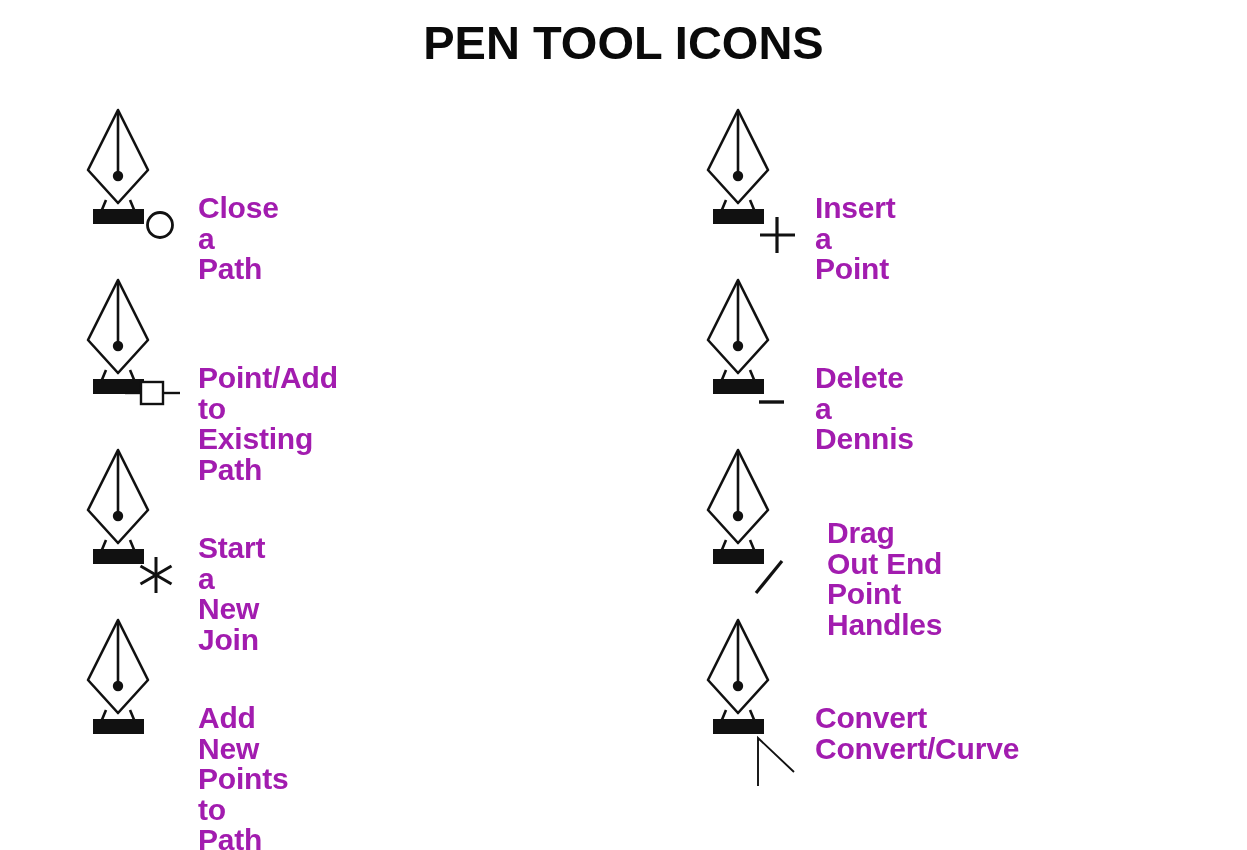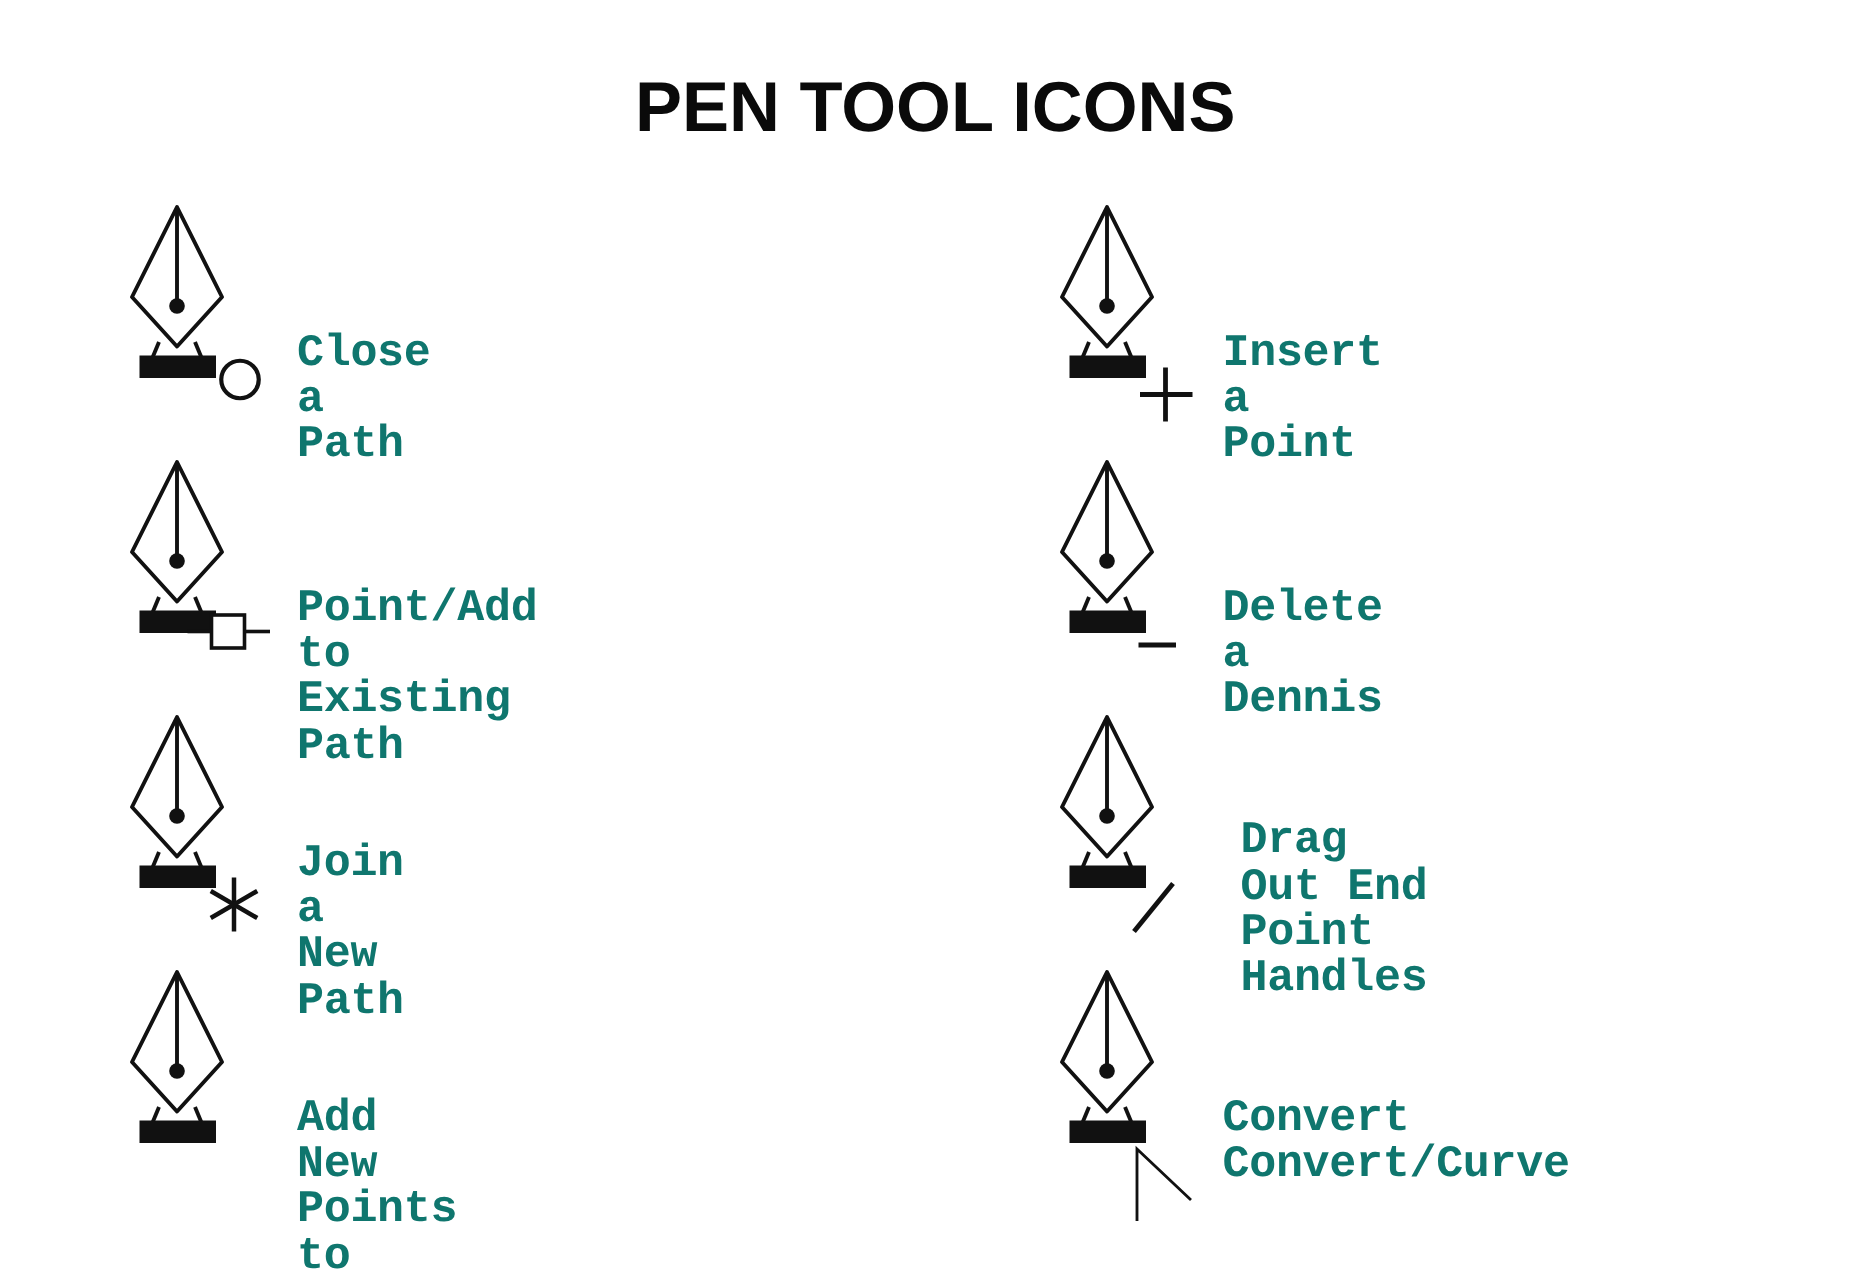--- a/index.html
+++ b/index.html
@@ -4,21 +4,21 @@
 <style>
   html,body{margin:0;padding:0;}
   body{
     width:1247px;height:850px;
     background:#ffffff;
     font-family:"DejaVu Sans","Liberation Sans",sans-serif;
     color:#111111;
     overflow:hidden;
     position:relative;
   }
-  .poster{position:relative;width:1247px;height:644px;margin-top:28px;}
+  .poster{position:relative;width:1247px;height:644px;}
 
   
   .header{position:absolute;left:0;top:18px;width:1247px;text-align:center;}
   .title{
     font-family:"Liberation Sans","DejaVu Sans",sans-serif;
     font-weight:bold;
     font-size:47px;
     letter-spacing:0px;
     line-height:1.05;
     color:#0a0a0a;
@@ -36,26 +36,26 @@
   
   .items{position:absolute;left:0;top:0;width:1247px;height:850px;}
   .item{position:absolute;}
 
   .icon-wrap{position:absolute;left:0;top:0;width:130px;height:165px;}
   .pen-svg{position:absolute;left:0;top:0;}
   .badge-svg{position:absolute;}
 
   .label{
     position:absolute;
-    font-family:Liberation Mono, monospace;
+    font-family:Liberation Sans, sans-serif;
     font-weight:bold;
     font-size:30px;
     line-height:1.02;
     letter-spacing:-0.2px;
-    color:#0f766e;
+    color:#a21caf;
     white-space:pre-line;
   }
 
   
   .col-left{left:78px;}
   .col-right{left:698px;}
 
   .lbl-left{left:198px;}
   .lbl-right{left:815px;}
 </style>
@@ -117,21 +117,21 @@
           <rect x="15" y="101" width="51" height="15" fill="#111111"></rect>
         </svg>
         <svg class="badge-svg" style="left:56px;top:102px;" width="48" height="50" viewBox="0 0 48 50">
           <g stroke="#111111" stroke-width="3" stroke-linecap="butt">
             <line x1="22" y1="7" x2="22" y2="43"></line>
             <line x1="6.5" y1="16" x2="37.5" y2="34"></line>
             <line x1="6.5" y1="34" x2="37.5" y2="16"></line>
           </g>
         </svg>
       </div>
-      <div class="label lbl-left" style="top:85px;left:120px;">Join a New Path</div>
+      <div class="label lbl-left" style="top:85px;left:120px;">Start a New Join</div>
     </div>
 
     <div class="item col-left" style="top:618px;">
       <div class="icon-wrap">
         <svg class="pen-svg" width="130" height="160" viewBox="0 0 130 160">
           <path d="M36 2 L66 62 L36 95 L6 62 Z" transform="translate(4,0)" fill="#ffffff" stroke="#111111" stroke-width="2.6" stroke-linejoin="round"></path>
           <line x1="40" y1="4" x2="40" y2="67" stroke="#111111" stroke-width="2.6"></line>
           <circle cx="40" cy="68" r="5.2" fill="#111111"></circle>
           <line x1="28" y1="92" x2="23" y2="104" stroke="#111111" stroke-width="2.6"></line>
           <line x1="52" y1="92" x2="57" y2="104" stroke="#111111" stroke-width="2.6"></line>

